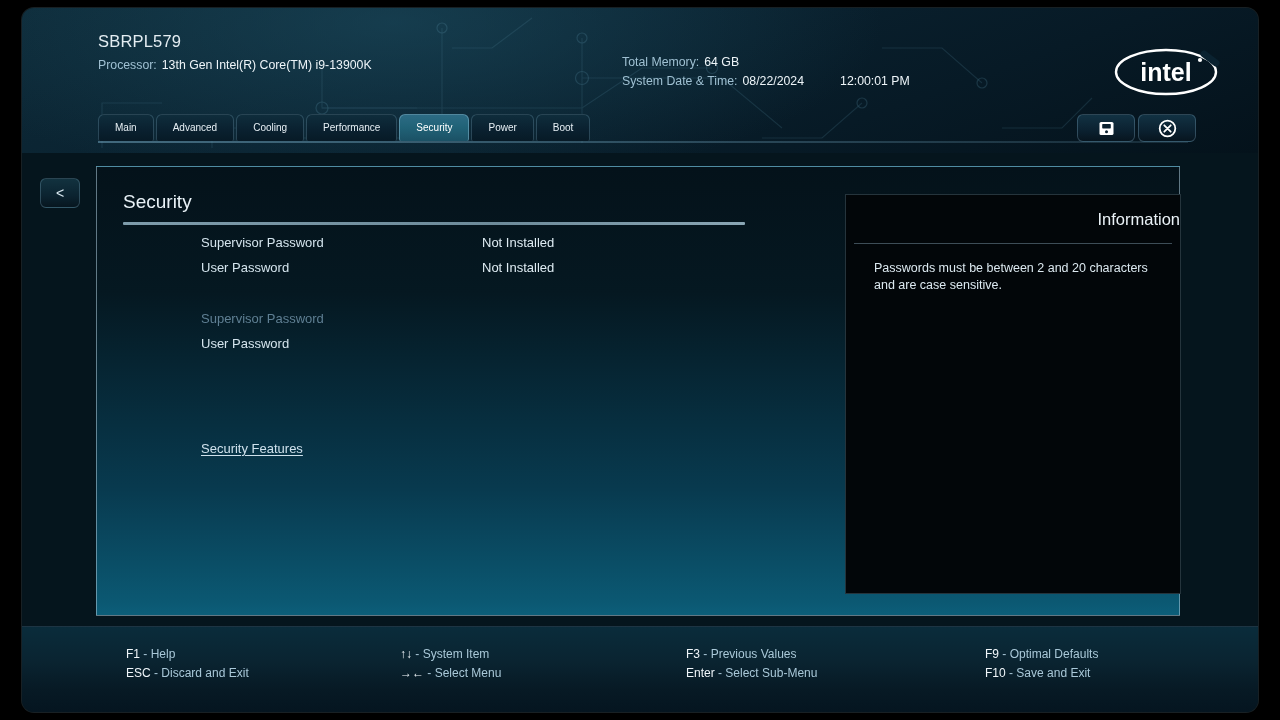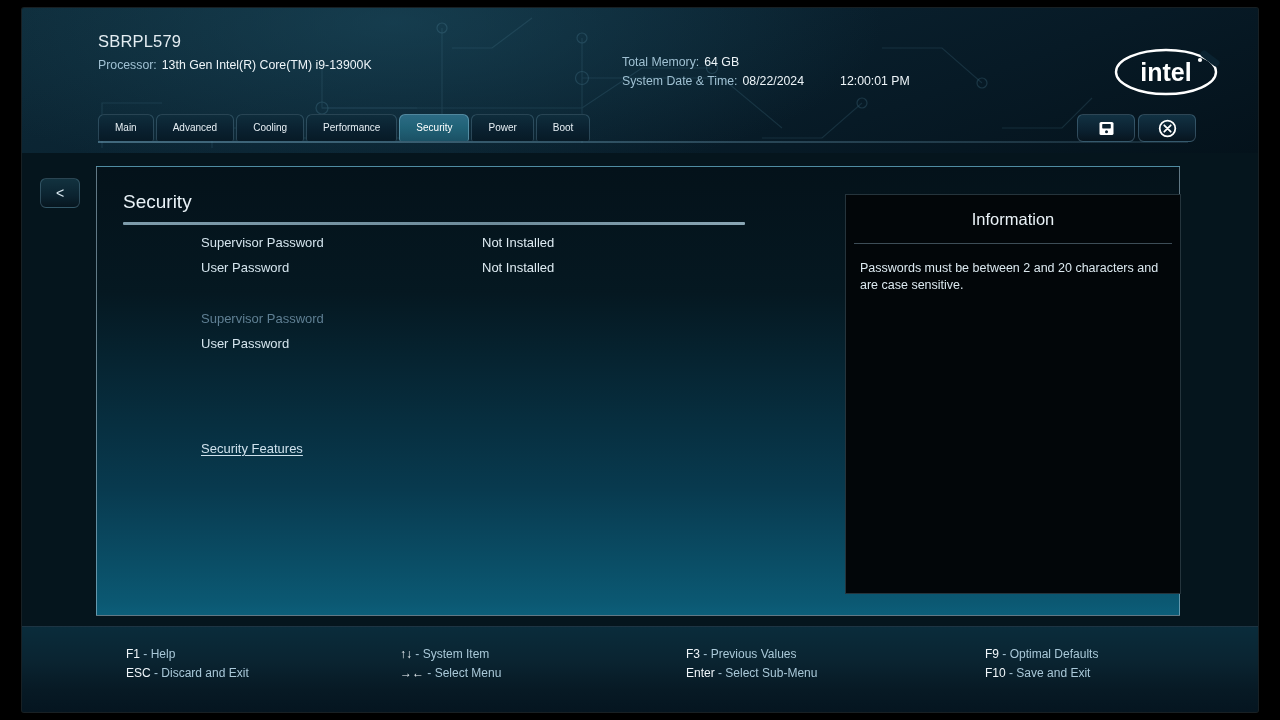--- a/index.html
+++ b/index.html
@@ -12,21 +12,21 @@
     overflow: hidden;
   }
 
   
   #bios-shell {
     position: absolute;
     left: 22px;
     top: 8px;
     width: 1236px;
     height: 704px;
-    border-radius: 2px;
+    border-radius: 12px;
     background: #05151d;
     overflow: hidden;
     box-shadow: 0 0 0 1px rgba(120,160,180,0.20);
   }
 
   
   #header {
     position: absolute;
     left: 0; top: 0;
     width: 1236px;
@@ -198,31 +198,31 @@
   #info-panel {
     position: absolute;
     left: 748px; top: 27px;
     width: 336px; height: 400px;
     background: #020609;
     border: 1px solid rgba(120,160,180,0.30);
   }
   #info-title {
     height: 48px;
     line-height: 48px;
-    text-align: center;
+    text-align: right;
     font-size: 16.5px;
     color: #eaf2f7;
   }
   #info-rule {
     height: 1px;
     margin: 0 8px;
     background: rgba(150,185,205,0.40);
   }
   #info-body {
-    padding: 16px 14px 0 14px;
+    padding: 16px 14px 0 28px;
     font-size: 12.5px;
     line-height: 16.5px;
     color: #dce9f0;
   }
 
   
   #footer {
     position: absolute;
     left: 0; bottom: 0;
     width: 1236px; height: 86px;

